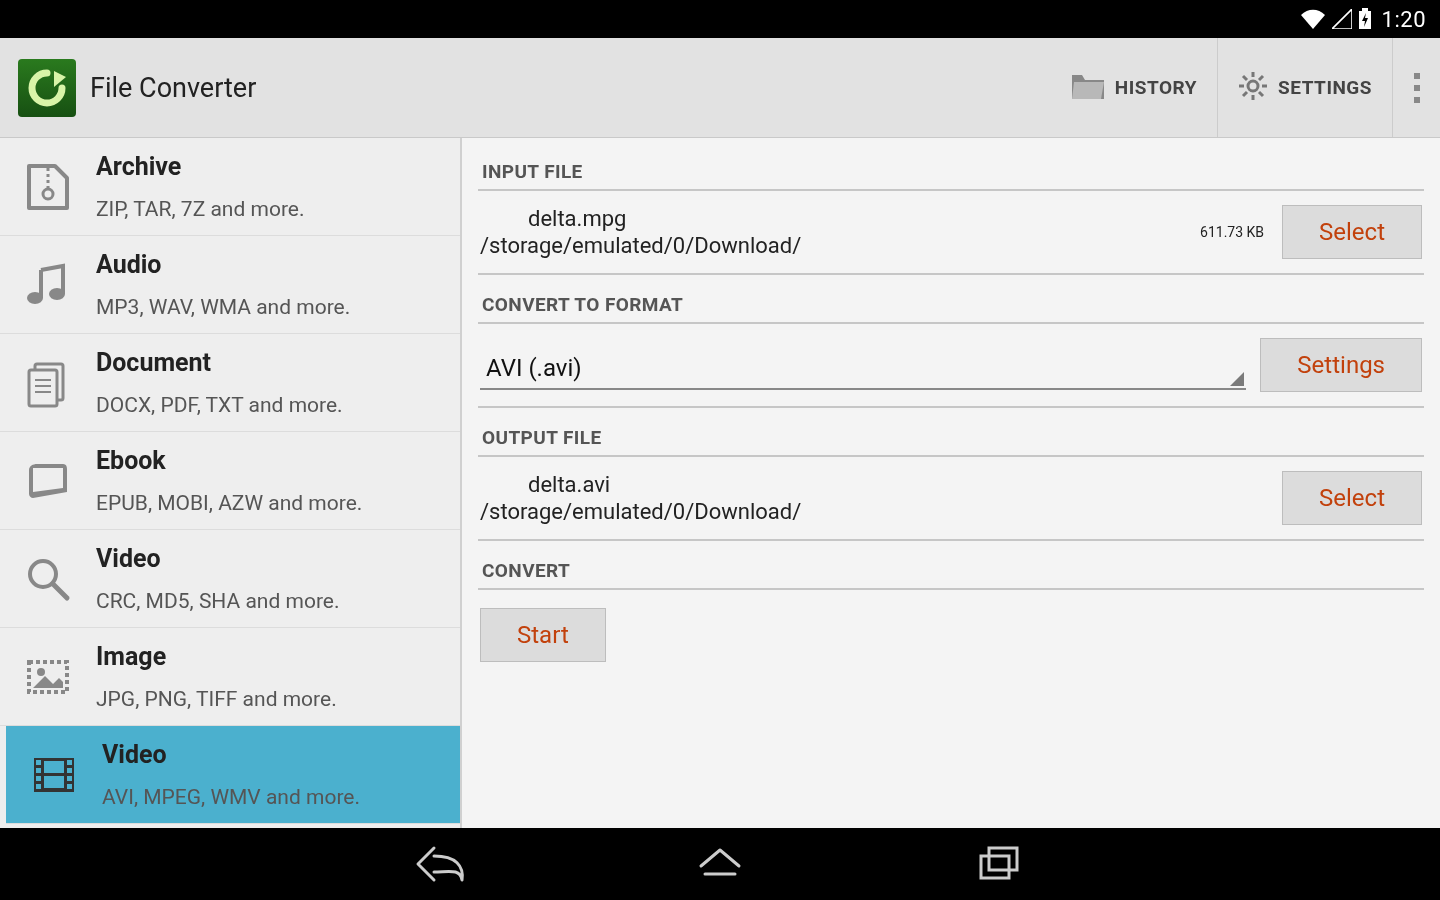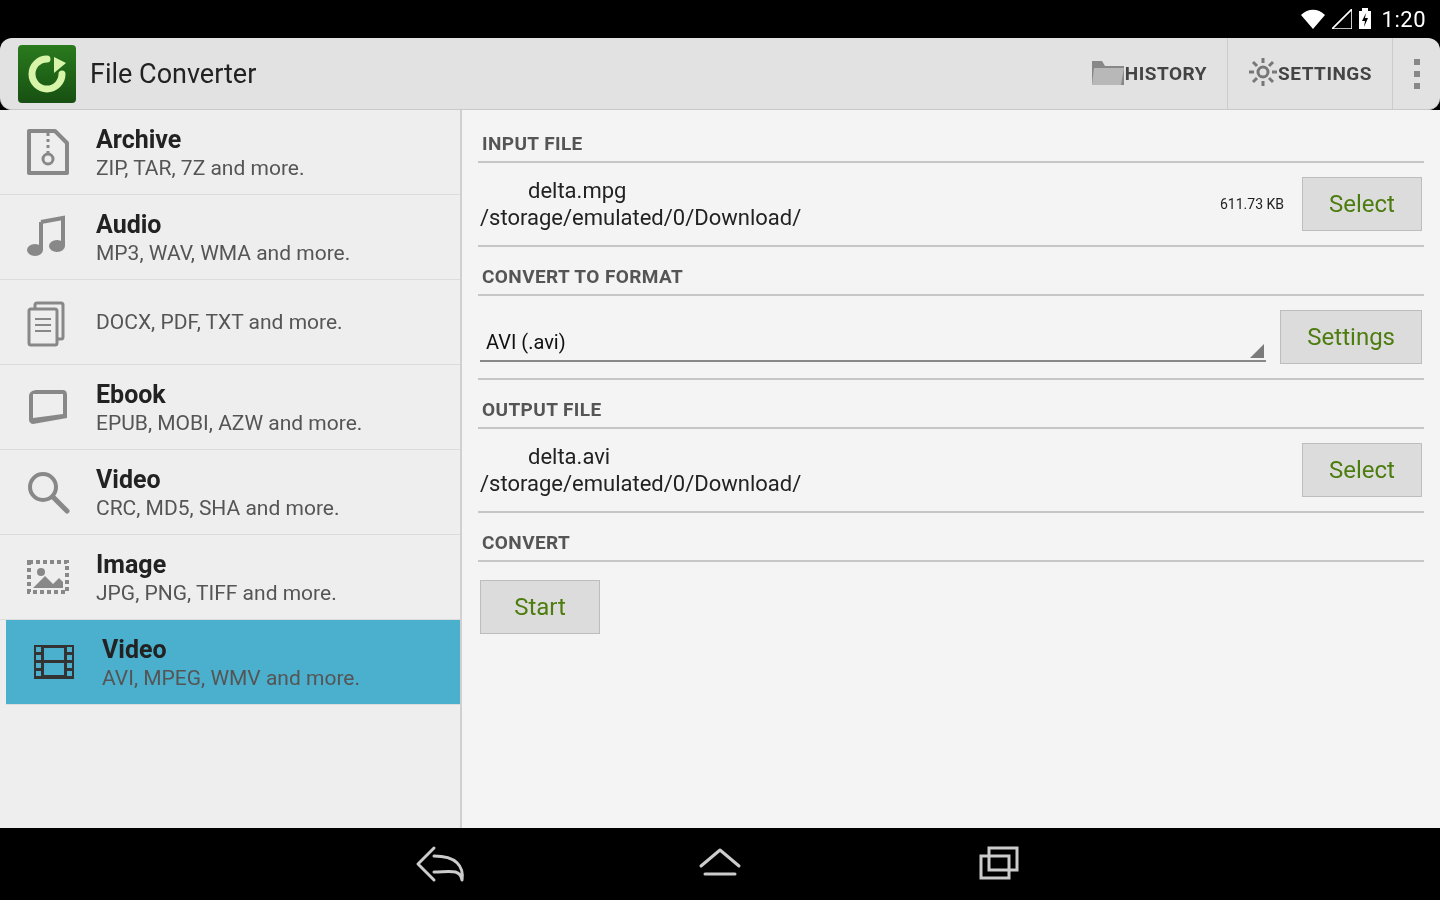--- a/index.html
+++ b/index.html
@@ -5,57 +5,57 @@
   * { box-sizing: border-box; margin: 0; padding: 0; }
   html, body { width: 1440px; height: 900px; font-family: "Roboto", "Helvetica Neue", Arial, sans-serif; background: #000; overflow: hidden; }
   .screen { width: 1440px; height: 900px; display: flex; flex-direction: column; }
 
   
   .statusbar { height: 38px; background: #000; color: #fff; display: flex; align-items: center; justify-content: flex-end; padding-right: 14px; gap: 6px; font-size: 22px; }
   .statusbar .clock { font-weight: 400; letter-spacing: 0.5px; margin-left: 4px; }
   .statusbar svg { display: block; }
 
   
-  .actionbar { height: 72px; background: #e2e2e2; display: flex; align-items: center; padding-left: 18px; border-bottom: 1px solid #c9c9c9; border-radius: 12px; }
+  .actionbar { height: 100px; background: #e2e2e2; display: flex; align-items: center; padding-left: 18px; border-bottom: 1px solid #c9c9c9; }
   .appicon { width: 58px; height: 58px; border-radius: 4px; background: linear-gradient(#2a7a1e, #175012); display: flex; align-items: center; justify-content: center; margin-right: 14px; }
   .apptitle { font-size: 27px; color: #222; font-weight: 400; flex: 1; }
   .ab-group { display: flex; align-items: center; height: 100%; }
-  .ab-btn { display: flex; align-items: center; padding: 0 20px; height: 100%; cursor: pointer; }
+  .ab-btn { display: flex; align-items: center; gap: 10px; padding: 0 20px; height: 100%; cursor: pointer; }
   .ab-btn + .ab-btn { border-left: 1px solid #cccccc; }
   .ab-btn .lbl { font-size: 19px; font-weight: 700; color: #444; letter-spacing: 0.5px; }
   .ab-overflow { width: 48px; height: 100%; display: flex; align-items: center; justify-content: center; border-left: 1px solid #cccccc; cursor: pointer; }
   .dots { display: flex; flex-direction: column; gap: 6px; }
   .dots span { width: 6px; height: 6px; background: #888; }
 
   
   .body { flex: 1; display: flex; background: #eeeeee; min-height: 0; }
 
   
   .sidebar { width: 462px; background: #eeeeee; display: flex; flex-direction: column; border-right: 2px solid #d0d0d0;}
   .cat { display: flex; align-items: center; gap: 20px; padding: 14px 18px 14px 20px; border-bottom: 1px solid #dcdcdc; cursor: pointer; }
   .cat .icon { width: 56px; height: 56px; display: flex; align-items: center; justify-content: center; }
-  .cat .txt { display: flex; flex-direction: column; gap: 2px; }
+  .cat .txt { display: flex; flex-direction: column; gap: 16px; }
   .cat .title { font-size: 25px; font-weight: 700; color: #222; }
   .cat .sub { font-size: 21px; color: #555; }
   .cat.selected { background: #4bb0ce; margin-left: 6px; }
   .cat.selected .title { font-weight: 700; }
 
   
   .main { flex: 1; padding: 14px 16px 20px 16px; overflow: auto; background:#f4f4f4;}
   .sect-header { font-size: 19px; font-weight: 700; color: #555; letter-spacing: 0.4px; padding: 8px 4px 6px 4px; border-bottom: 2px solid #c6c6c6; margin-top: 10px; }
   .sect-header:first-child { margin-top: 0; }
   .row { display: flex; align-items: center; gap: 14px; padding: 14px 2px 14px 2px; border-bottom: 2px solid #c6c6c6; }
   .row.no-border { border-bottom: none; }
   .filecol { flex: 1; display: flex; flex-direction: column; gap: 2px; }
   .filecol .fname { font-size: 22px; color: #222; margin-left: 48px; }
   .filecol .fpath { font-size: 22px; color: #222; }
   .fsize { font-size: 14px; color: #222; margin-right: 4px; white-space: nowrap; }
-  .btn { background: #dcdcdc; border: 1px solid #bdbdbd; color: #4d7c0f; font-size: 24px; padding: 12px 26px; min-width: 120px; text-align: center; cursor: pointer; }
+  .btn { background: #dcdcdc; border: 1px solid #bdbdbd; color: #c2410c; font-size: 24px; padding: 12px 36px; min-width: 120px; text-align: center; cursor: pointer; }
   .spinner { flex: 1; height: 50px; display: flex; align-items: flex-end; position: relative; cursor: pointer; border-bottom: 2px solid #888; }
-  .spinner .val { font-size: 20px; color: #111; padding: 0 6px 6px 6px; }
+  .spinner .val { font-size: 24px; color: #111; padding: 0 6px 6px 6px; }
   .spinner .tri { position: absolute; right: 2px; bottom: 2px; width: 0; height: 0; border-left: 14px solid transparent; border-bottom: 14px solid #7a7a7a; }
 
   .convert-row { padding-top: 18px; }
 
   
   .navbar { height: 72px; background: #000; display: flex; align-items: center; justify-content: center; gap: 220px; }
   .navbtn { width: 60px; height: 50px; display:flex; align-items:center; justify-content:center; cursor:pointer;}
 </style>
 </head>
 <body>
@@ -166,20 +166,21 @@
         <div class="icon">
           <svg width="50" height="50" viewBox="0 0 50 50">
               <rect x="12" y="6" width="28" height="36" rx="2" fill="none" stroke="#888" stroke-width="3"></rect>
               <rect x="6" y="12" width="28" height="36" rx="2" fill="#eee" stroke="#888" stroke-width="3"></rect>
               <line x1="12" y1="22" x2="28" y2="22" stroke="#888" stroke-width="2"></line>
               <line x1="12" y1="28" x2="28" y2="28" stroke="#888" stroke-width="2"></line>
               <line x1="12" y1="34" x2="28" y2="34" stroke="#888" stroke-width="2"></line>
             </svg>
         </div>
         <div class="txt">
+          <span class="title">Document</span>
           <span class="sub">DOCX, PDF, TXT and more.</span>
         </div>
       </div>
 
       <div class="cat">
         <div class="icon">
           <svg width="50" height="50" viewBox="0 0 50 50">
               <path d="M6 14 C6 10 10 8 14 8 L40 8 C44 8 44 12 44 14 L44 36 L10 42 C8 42 6 40 6 38 Z" fill="#888"></path>
               <path d="M10 12 L40 12 L40 32 L10 36 Z" fill="#eee"></path>
             </svg>

